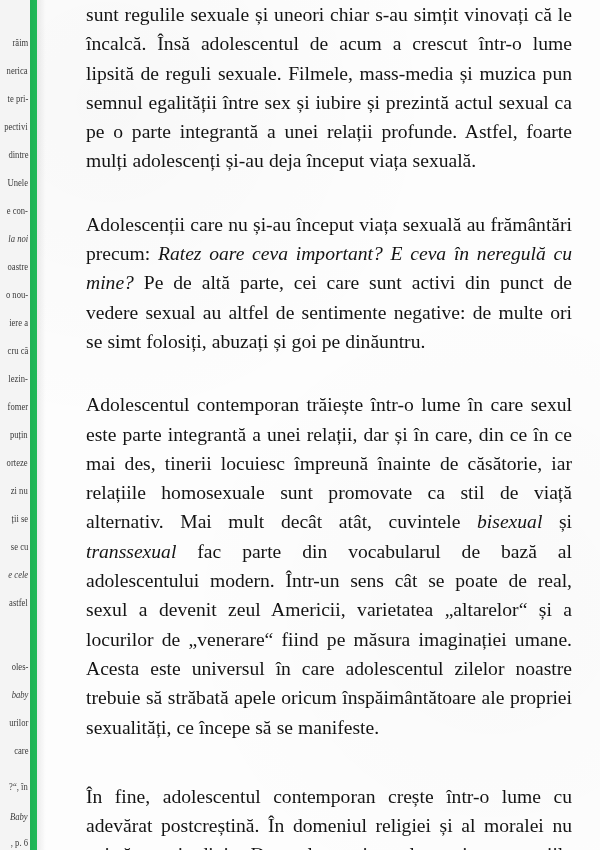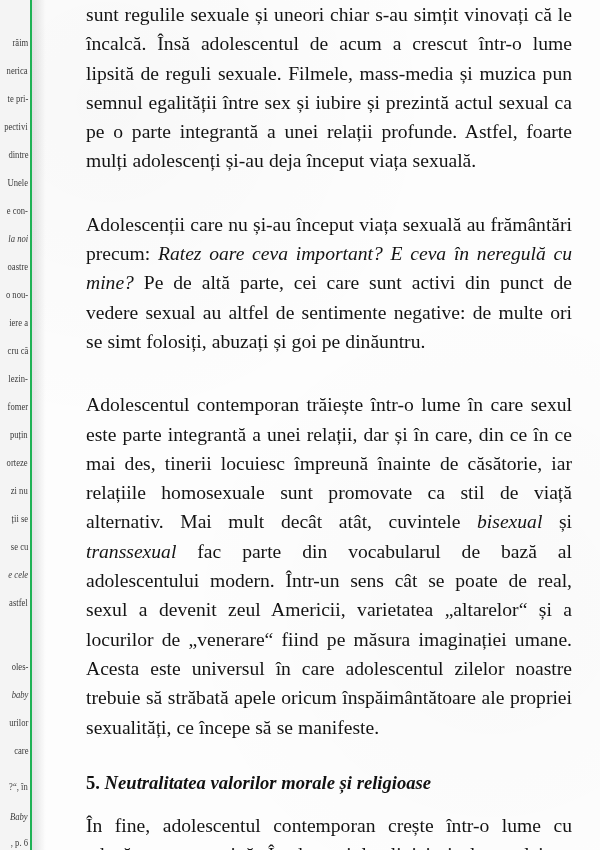--- a/index.html
+++ b/index.html
@@ -34,21 +34,21 @@
   }
 
   
   #facing-strip {
     position: absolute;
     left: 0;
     top: 0;
     width: 30px;
     height: 850px;
     background: #f4f4f4;
-    border-right: 2px solid #22c55e;
+    border-right: 7px solid #22c55e;
     overflow: hidden;
   }
   #facing-strip .fline {
     position: absolute;
     right: 2px;
     white-space: nowrap;
     font-size: 10.5px;
     line-height: 10.5px;
     color: #1a1a1a;
     text-align: right;
@@ -151,23 +151,19 @@
   <div id="strip-shadow"></div>
 
   <div id="column">
 
     <p class="para"><span>sunt regulile sexuale și uneori chiar s-au simțit vinovați că le încalcă. Însă adolescentul de acum a crescut într-o lume lipsită de reguli sexuale. Filmele, mass-media și muzica pun semnul egalității între sex și iubire și prezintă actul sexual ca pe o parte integrantă a unei relații profunde. Astfel, foarte mulți adolescenți și-au deja început viața sexuală.</span></p>
     <p class="para"><span>Adolescenții care nu și-au început viața sexuală au frământări precum: </span><em>Ratez oare ceva important? E ceva în neregulă cu mine?</em><span> Pe de altă parte, cei care sunt activi din punct de vedere sexual au altfel de sentimente negative: de multe ori se simt folosiți, abuzați și goi pe dinăuntru.</span></p>
     <p class="para"><span>Adolescentul contemporan trăiește într-o lume în care sexul este parte integrantă a unei relații, dar și în care, din ce în ce mai des, tinerii locuiesc împreună înainte de căsătorie, iar relațiile homosexuale sunt promovate ca stil de viață alternativ. Mai mult decât atât, cuvintele </span><em>bisexual</em><span> și </span><em>transsexual</em><span> fac parte din vocabularul de bază al adolescentului modern. Într-un sens cât se poate de real, sexul a devenit zeul Americii, varietatea „altarelor“ și a locurilor de „venerare“ fiind pe măsura imaginației umane. Acesta este universul în care adolescentul zilelor noastre trebuie să străbată apele oricum înspăimântătoare ale propriei sexualități, ce începe să se manifeste.</span></p>
 
     <div class="gap-before-head"></div>
 
-    <h2 class="section-head">
-      <span class="num">5.</span>
-      <span>Neutralitatea valorilor morale și religioase</span>
-    </h2>
 
     <div class="gap-after-head"></div>
 
     <p class="para" id="last-para"><span>În fine, adolescentul contemporan crește într-o lume cu adevărat postcreștină. În domeniul religiei și al moralei nu există certitudini. De cele mai multe ori, generațiile anterioare de adolescenți americani puteau oferi o definiție pentru comportamentul moral și cel imoral, astfel de judecăți morale bazându-se în primul rând pe scripturile iudeo-creștine. Adolescentul contemporan nu are</span></p>
 
   </div>
 </div>
 
 </body></html>

